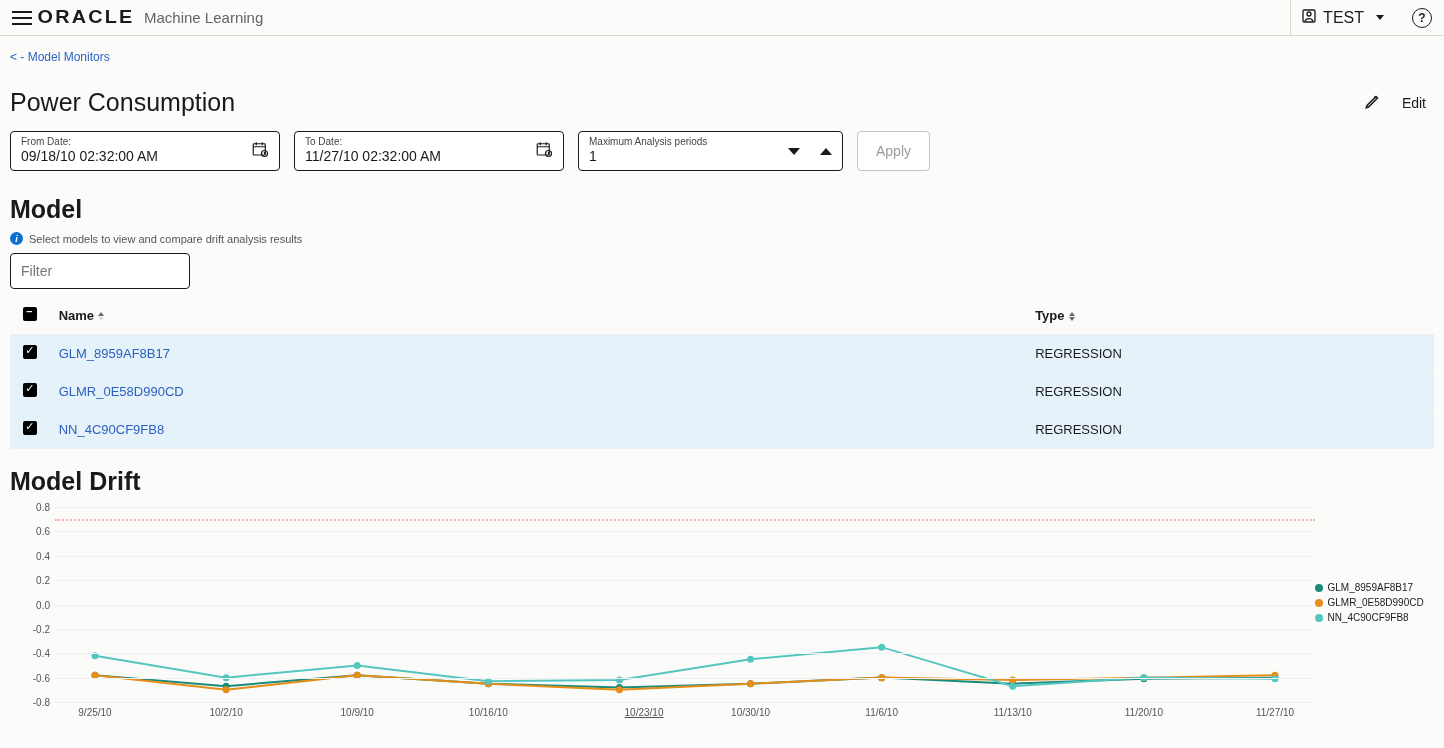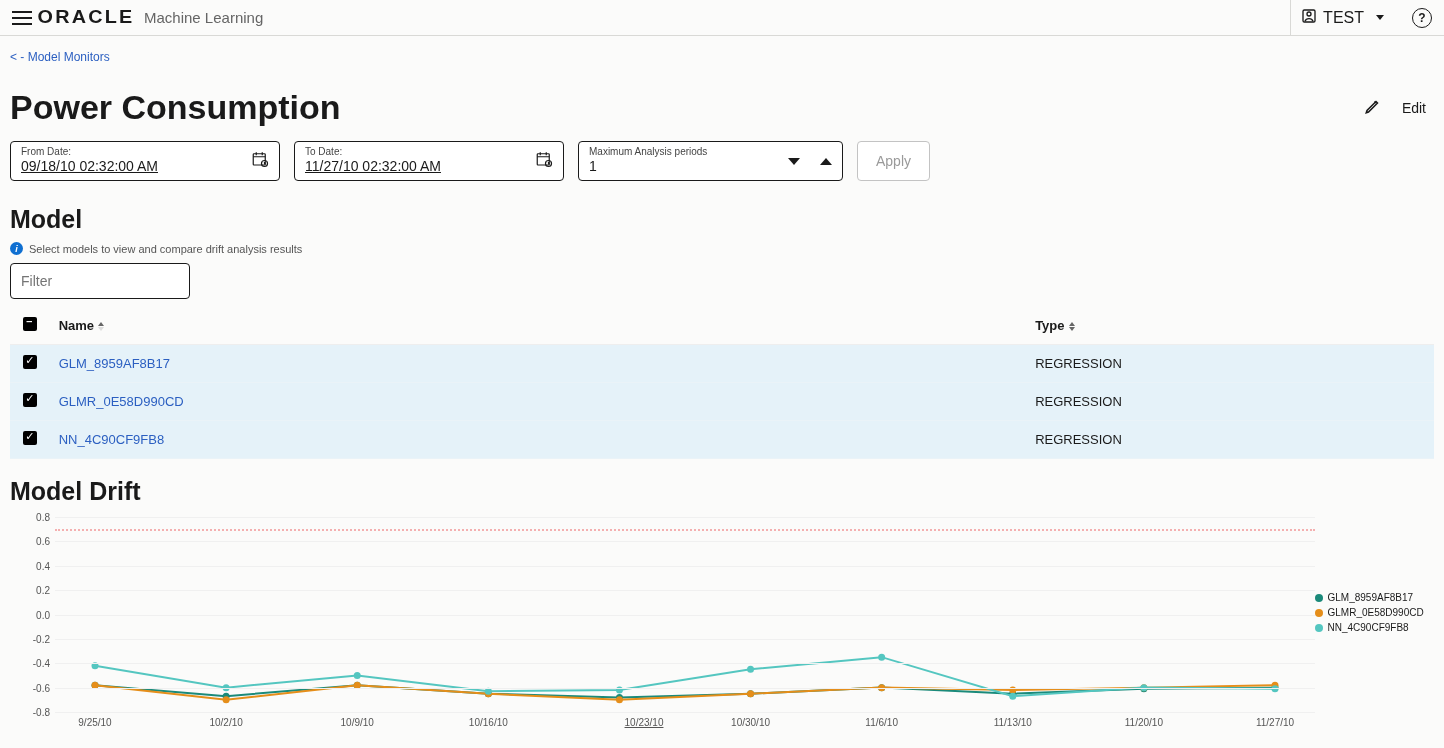--- a/index.html
+++ b/index.html
@@ -18,31 +18,31 @@
   .proj-text .p1{font-size:12px; font-weight:600;}
   .proj-text .p2{font-size:9px; color:#777;}
   .caret-down{ width:0;height:0;border-left:4px solid transparent;border-right:4px solid transparent;border-top:5px solid #1a1a1a; margin-left:6px;}
   .user-box{ display:flex; align-items:center; gap:6px; border-left:1px solid #d9d9d6; padding:0 10px; height:100%; cursor:pointer;}
   .user-icon svg{width:16px;height:16px;}
   .help-icon{ width:20px;height:20px;border:1.5px solid #1a1a1a;border-radius:50%;display:flex;align-items:center;justify-content:center;font-size:12px;font-weight:700; margin-left:8px; cursor:pointer;}
   
   .page { padding: 10px 10px 0 10px; background:#fbfbfa; height:712px; overflow:hidden;}
   .back-link { color:#2b5fc1; font-size:12px; cursor:pointer; display:inline-block; padding:4px 0;}
   .title-row { display:flex; align-items:center; margin-top:20px;}
-  .title-row h1{ font-size:34px; font-weight:700;}
+  .title-row h1{ font-size:25px; font-weight:400;}
   .title-row .spacer{flex:1;}
   .edit-btn{ display:flex; align-items:center; gap:20px; cursor:pointer; font-size:14px; padding:4px 8px;}
   .pencil svg{width:18px;height:18px;}
   .settings-row{ margin-top:12px; display:flex; align-items:center; gap:8px; cursor:pointer;}
   .settings-row .chev{ width:0;height:0;border-top:5px solid transparent;border-bottom:5px solid transparent;border-left:6px solid #1a1a1a;}
   .settings-row h2{font-size:15px; font-weight:700;}
   
   .controls{ display:flex; gap:14px; margin-top:14px;}
   .ctrl{ border:1px solid #1a1a1a; border-radius:4px; height:40px; display:flex; align-items:center; padding:4px 10px; background:#fff; position:relative;}
-  .ctrl.date{ width:270px;text-decoration:underline;}
+  .ctrl.date{ width:270px;}
   .ctrl .lbl{ font-size:10px; color:#444; position:absolute; top:4px; left:10px;}
   .ctrl .val{ font-size:14px; margin-top:10px; flex:1;}
   .ctrl .cal-icon svg{width:18px;height:18px;}
   .ctrl.spinner{ width:265px;}
   .spin-btns{display:flex; gap:20px;}
   .spin-btns .chev-d, .spin-btns .chev-u{width:0;height:0;border-left:6px solid transparent;border-right:6px solid transparent; cursor:pointer;}
   .spin-btns .chev-d{border-top:7px solid #1a1a1a;}
   .spin-btns .chev-u{border-bottom:7px solid #1a1a1a;}
   .apply-btn{ height:40px; border:1px solid #c3c3c3; color:#9a9a9a; background:#fff; border-radius:4px; padding:0 18px; font-size:14px; cursor:pointer;}
   

